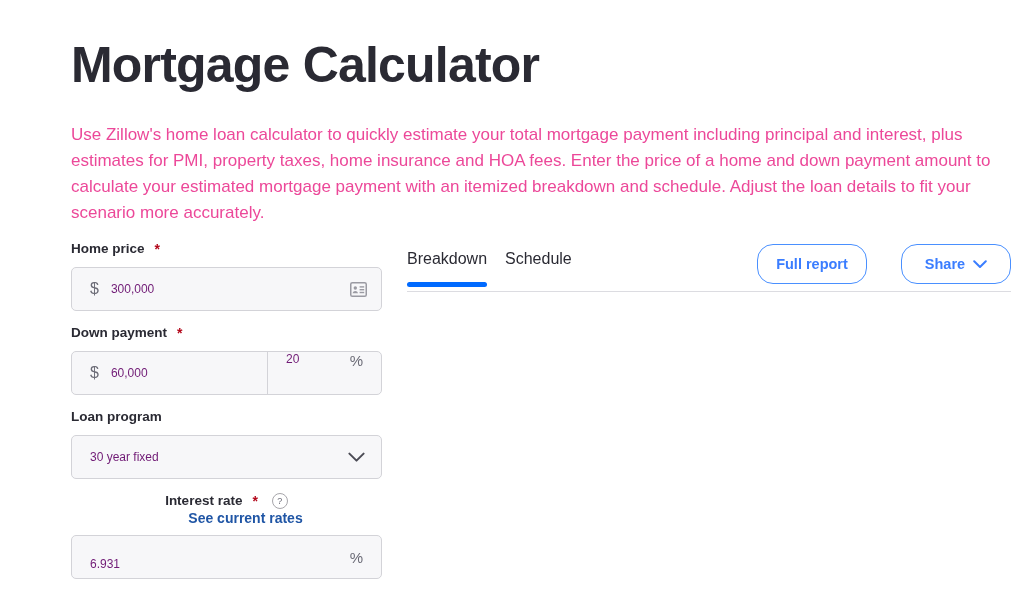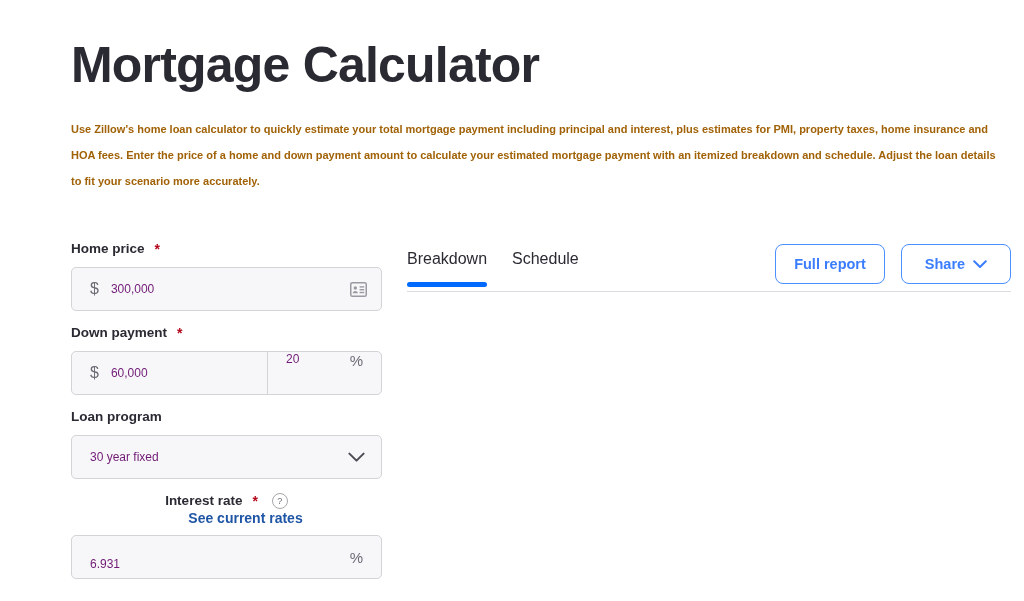--- a/index.html
+++ b/index.html
@@ -33,24 +33,24 @@
     letter-spacing: -0.8px;
     color: #2a2a33;
     line-height: 1.18;
   }
 
   .intro {
     position: absolute;
     left: 71px;
     top: 105px;
     width: 930px;
-    font-size: 11px;
+    font-size: 17px;
     line-height: 26px;
-    color: #a16207;
-    font-weight: 700;
+    color: #ec4899;
+    font-weight: 400;
   }
 
   
   .form-col {
     position: absolute;
     left: 71px;
     top: 240px;
     width: 311px;
   }
 
@@ -174,21 +174,21 @@
 
   .tabbar {
     position: relative;
     height: 52px;
     display: flex;
     align-items: flex-start;
   }
   .tabs {
     display: flex;
     align-items: center;
-    gap: 25px;
+    gap: 18px;
     padding-top: 10px;
   }
   .tab {
     font-size: 16px;
     color: #2a2a33;
     cursor: pointer;
     padding-bottom: 18px;
     position: relative;
   }
   .tab.active { color: #2a2a33; }
@@ -207,33 +207,34 @@
     position: absolute;
     right: 0;
     top: 4px;
     display: flex;
     gap: 16px;
   }
   .btn-outline {
     min-width: 110px;
     height: 40px;
     border: 1px solid #4a90ff;
-    border-radius: 8px;
+    border-radius: 16px;
     background: #fff;
     color: #3a7dff;
     font-size: 14.5px;
     font-weight: 700;
     font-family: "Liberation Sans", sans-serif;
     display: flex;
     align-items: center;
     justify-content: center;
     gap: 8px;
     cursor: pointer;
     padding: 0 16px;
     box-sizing: border-box;
+    margin-left: 18px;
   }
 
   .tab-divider {
     position: absolute;
     left: 0;
     right: 0;
     top: 51px;
     height: 1px;
     background: #dcdce1;
   }

